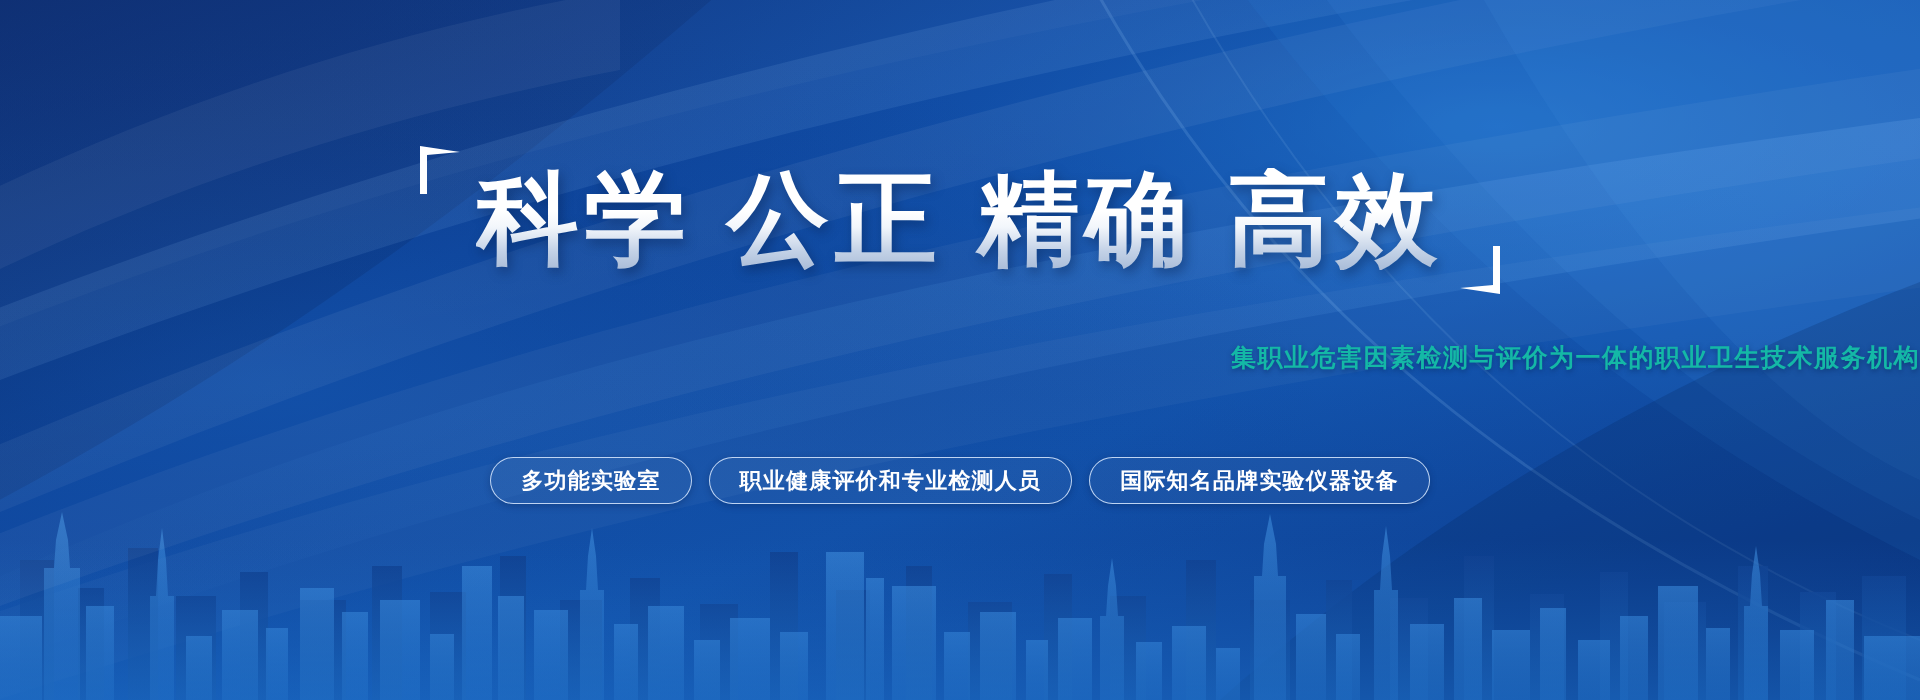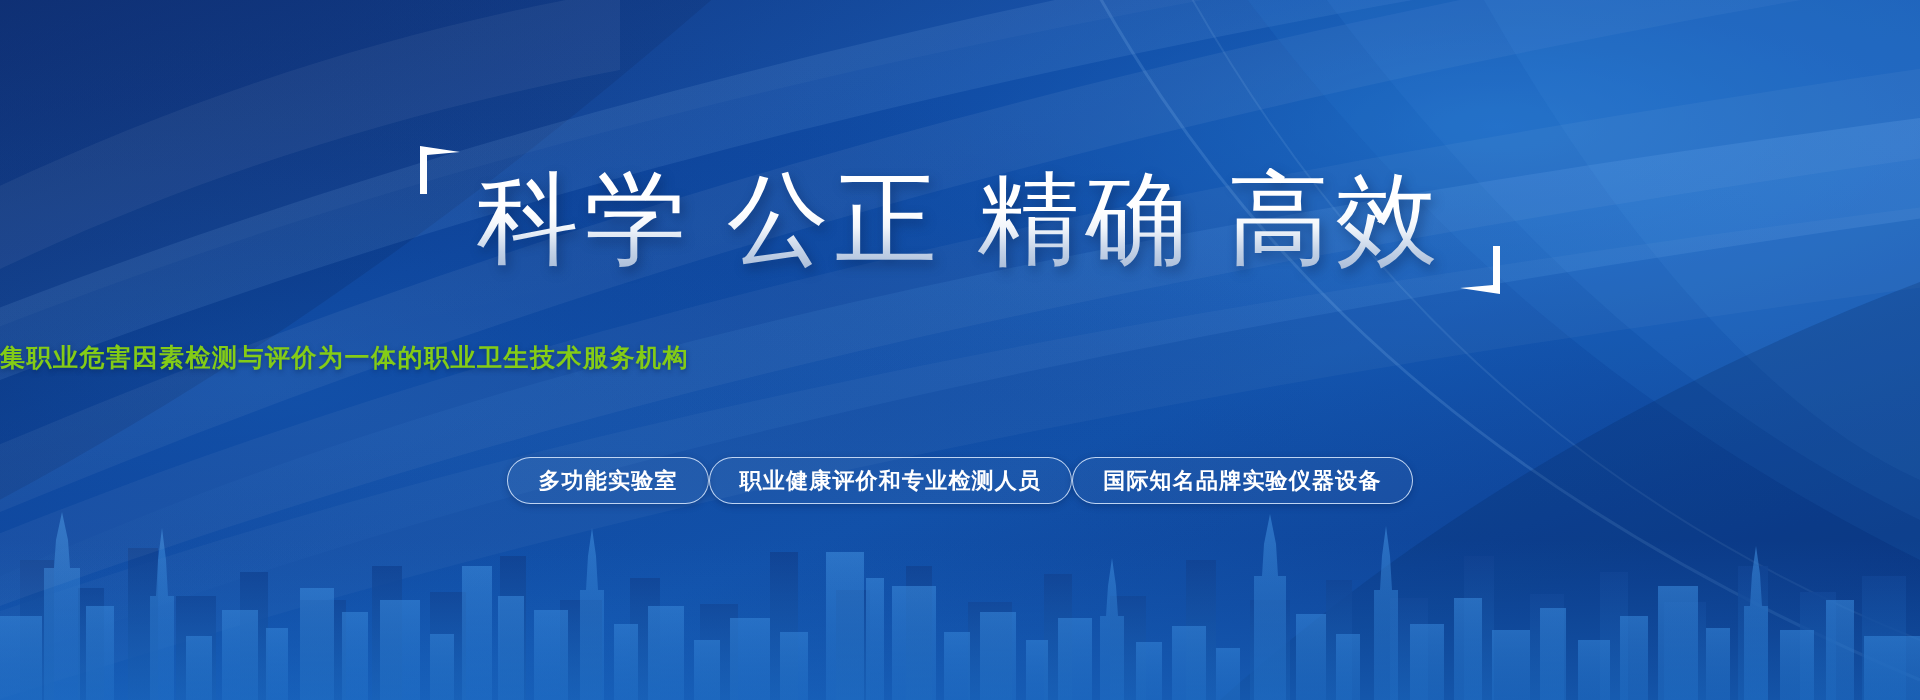--- a/index.html
+++ b/index.html
@@ -47,21 +47,21 @@
   .headline {
     display: inline-block;
     position: relative;
     padding: 0 64px;
     line-height: 1;
   }
 
   .headline-text {
     display: block;
     font-size: 102px;
-    font-weight: normal;
+    font-weight: bold;
     letter-spacing: 6px;
     white-space: nowrap;
     background-image: linear-gradient(180deg, #ffffff 0%, #ffffff 42%, #f2f6fb 58%, #c2d1e6 82%, #a9bcd8 100%);
     -webkit-background-clip: text;
     background-clip: text;
     color: transparent;
     -webkit-text-fill-color: transparent;
     filter: drop-shadow(3px 5px 6px rgba(4, 30, 78, 0.45));
   }
 
@@ -73,37 +73,38 @@
   .bracket svg { display: block; width: 100%; height: 100%; }
 
   .bracket-tl { left: 6px; top: -24px; }
   .bracket-br { right: 6px; bottom: -26px; }
 
   .subtitle {
     position: absolute;
     left: 0;
     right: 0;
     top: 341px;
-    text-align: left;
+    text-align: right;
     font-size: 25px;
     font-weight: bold;
     letter-spacing: 1.5px;
-    color: #84cc16;
+    color: #14b8a6;
     text-shadow: 0 2px 5px rgba(5, 33, 84, 0.5);
     white-space: nowrap;
   }
 
   .tags {
     position: absolute;
     left: 0;
     right: 0;
     top: 457px;
     display: flex;
     justify-content: center;
     align-items: center;
+    gap: 17px;
   }
 
   .tag {
     display: inline-flex;
     align-items: center;
     justify-content: center;
     height: 45px;
     padding: 0 30px;
     border: 1.6px solid rgba(205, 224, 248, 0.92);
     border-radius: 999px;

